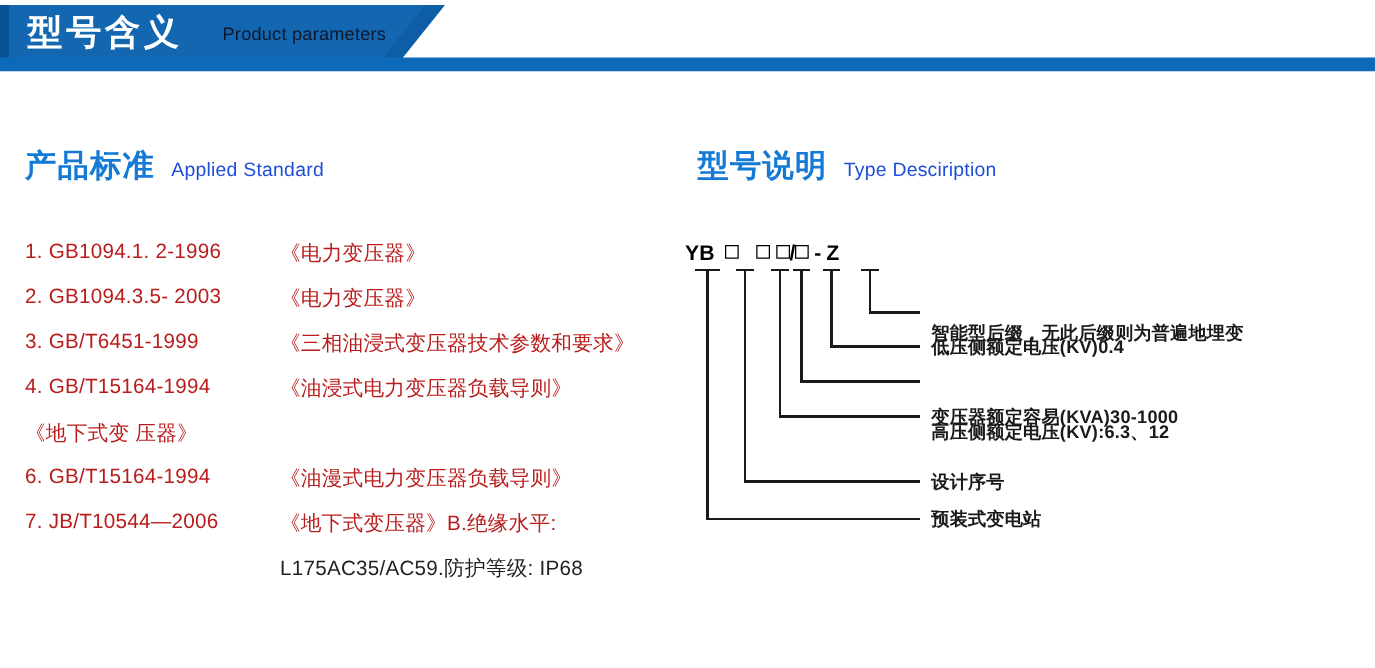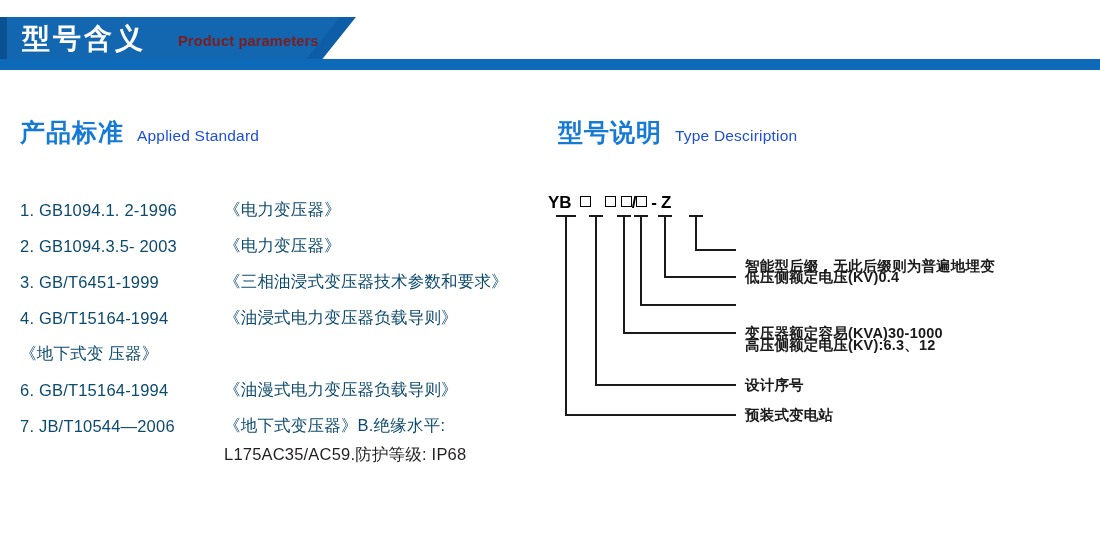--- a/index.html
+++ b/index.html
@@ -13,21 +13,21 @@
     font-family: "Liberation Sans", "DejaVu Sans", sans-serif;
     color: #231f20;
     overflow: hidden;
     position: relative;
   }
 
   
   .banner {
     position: absolute;
     left: 0;
-    top: 17px;
+    top: 4px;
     width: 1100px;
     height: 36px;
     text-align: center;
   }
   .banner-bar {
     position: absolute;
     left: 0;
     top: 42px;
     width: 1100px;
     height: 11px;
@@ -67,24 +67,23 @@
     font-weight: bold;
     letter-spacing: 3px;
     color: #ffffff;
     line-height: 40px;
   }
   .banner-sub {
     position: absolute;
     left: 178px;
     top: 12px;
     font-size: 14.5px;
-    color: #7f1d1d;
+    color: #0f172a;
     line-height: 24px;
     letter-spacing: 0.2px;
-    font-weight: bold;
   }
 
   
   .sec-head { position: absolute; white-space: nowrap; }
   .sec-head .cn {
     font-size: 25px;
     font-weight: bold;
     color: #1579d6;
     letter-spacing: 1px;
   }
@@ -99,24 +98,24 @@
 
   
   .std-list {
     position: absolute;
     left: 20px;
     top: 192px;
     width: 520px;
   }
   .std-row {
     display: flex;
-    align-items: center;
+    align-items: flex-start;
     height: 36px;
     font-size: 16.5px;
-    color: #0c4a6e;
+    color: #b91c1c;
     letter-spacing: 0.2px;
   }
   .std-code {
     width: 204px;
     flex: 0 0 204px;
     white-space: nowrap;
   }
   .std-name { white-space: nowrap; }
   .std-cont {
     height: 36px;

